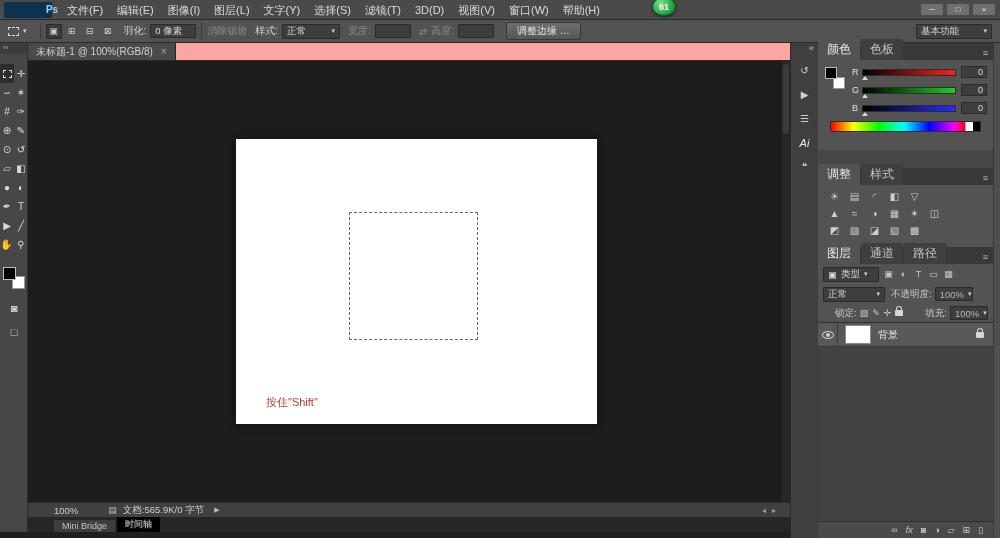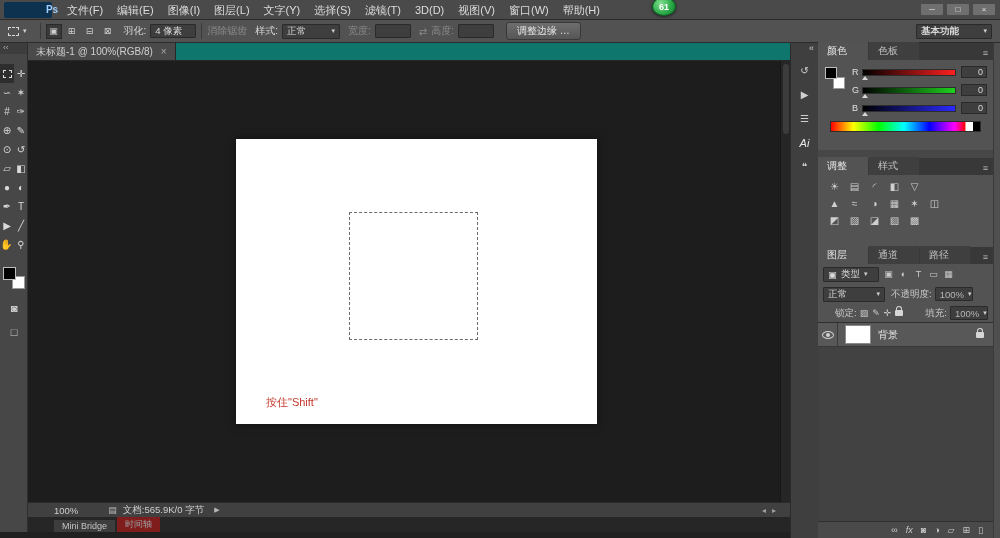--- a/index.html
+++ b/index.html
@@ -37,21 +37,21 @@
          height:14px; line-height:12px; padding:0 4px; border-radius:1px; display:inline-flex; align-items:center; }
   .drop { background:#3e3e3e; border:1px solid #2a2a2a; height:15px; padding:0 4px; border-radius:1px;
           display:inline-flex; align-items:center; gap:4px; color:#dadada; font-size:9.5px; }
   .caret { font-size:7px; color:#cfcfcf; }
   .dis { color:#8a8a8a; }
   .btn { background:linear-gradient(#6e6e6e,#565656); border:1px solid #383838; border-radius:3px;
          color:#e2e2e2; font-size:10px; padding:1px 10px; margin-left:12px; }
   .workspace { margin-left:auto; margin-right:8px; }
 
   
-  .tabbar { position:absolute; left:28px; top:43px; width:762px; height:18px; background:#0f766e;
+  .tabbar { position:absolute; left:28px; top:43px; width:762px; height:18px; background:#fca5a5;
             display:flex; align-items:stretch; border-bottom:1px solid #282828; }
   .doc-tab { background:#4a4a4a; color:#cfcfcf; font-size:10px; display:flex; align-items:center;
              padding:0 8px; gap:8px; border-right:1px solid #262626; }
   .doc-tab .close { color:#a8a8a8; font-size:10px; }
 
   
   .toolbar { position:absolute; left:0; top:43px; width:28px; height:489px; background:#474747;
              border-right:1px solid #2e2e2e; }
   .toolbar-head { height:11px; background:#3d3d3d; color:#b5b5b5; font-size:8px; line-height:10px; text-align:left; padding-left:3px; }
   .tools { display:grid; grid-template-columns:14px 14px; margin-top:10px; }
@@ -80,37 +80,37 @@
   .statusbar .ficon { margin-left:30px; font-size:9px; color:#b8b8b8; }
   .statusbar .docinfo { margin-left:6px; }
   .statusbar .expand { margin-left:10px; font-size:7px; color:#b8b8b8; }
   .hscroll-arrows { margin-left:auto; margin-right:14px; display:flex; gap:6px; font-size:8px; color:#9f9f9f; }
 
   
   .bottomtabs { position:absolute; left:28px; top:517px; width:762px; height:15px; background:#262626;
                 display:flex; align-items:flex-end; }
   .btab { font-size:9px; color:#c3c3c3; padding:1px 8px; display:flex; align-items:center; }
   .btab.first { margin-left:26px; background:#3d3d3d; }
-  .btab.second { background:#7f1d1d; margin-left:2px; color:#9f9f9f; }
+  .btab.second { background:#000000; margin-left:2px; color:#9f9f9f;font-weight:bold; }
 
   
   .dockstrip { position:absolute; left:790px; top:43px; width:28px; height:495px; background:#3f3f3f;
                border-left:1px solid #2a2a2a; }
   .dock-head { height:12px; color:#c8c8c8; font-size:9px; text-align:right; padding-right:4px; line-height:11px; }
   .dock-items { display:flex; flex-direction:column; align-items:center; gap:9px; margin-top:8px; }
   .dock-icon { width:18px; height:15px; display:flex; align-items:center; justify-content:center;
                color:#d0d0d0; font-size:10px; }
   .dock-icon.ai { font-size:11px; font-style:italic; color:#e8e8e8; }
 
   
   .panels { position:absolute; left:818px; top:43px; width:182px; height:495px; background:#474747; }
   .right-gutter { position:absolute; right:0; top:0; width:7px; height:495px; background:#4f4f4f; border-left:1px solid #3a3a3a; }
   .panel { position:absolute; left:0; width:175px; }
   .ptabs { height:17px; background:#383838; display:flex; align-items:flex-end; }
-  .ptab { padding:2px 21px 2px 9px; font-size:10px; color:#c3c3c3; background:#3f3f3f; margin-right:1px; }
+  .ptab { padding:2px 9px 2px 9px; font-size:12px; color:#c3c3c3; background:#3f3f3f; margin-right:1px; }
   .ptab.active { background:#535353; color:#e6e6e6; }
   .pmenu { margin-left:auto; color:#bdbdbd; font-size:9px; padding:2px 5px; }
   .pbody { background:#535353; }
 
   
   .color-body { padding:6px 6px 0 6px; }
   .color-top { display:flex; }
   .mini-colors { position:relative; width:22px; height:24px; flex:none; }
   .mini-colors .fg-swatch { width:12px; height:12px; }
   .mini-colors .bg-swatch { width:12px; height:12px; }
@@ -199,35 +199,35 @@
       <span class="caret">▾</span>
     </div>
     <div class="opt-sep"></div>
     <div class="mode-icons">
       <span class="mode-icon sel">▣</span>
       <span class="mode-icon">⊞</span>
       <span class="mode-icon">⊟</span>
       <span class="mode-icon">⊠</span>
     </div>
     <span class="opt-label">羽化:</span>
-    <span class="fld" style="width:46px;">4 像素</span>
+    <span class="fld" style="width:46px;">0 像素</span>
     <div class="opt-sep"></div>
     <span class="dis">消除锯齿</span>
     <span class="opt-label">样式:</span>
     <div class="drop" style="width:58px; justify-content:space-between;">
       <span>正常</span>
       <span class="caret">▾</span>
     </div>
     <span class="opt-label dis">宽度:</span>
     <span class="fld" style="width:36px;"></span>
     <span class="opt-label dis">⇄</span>
     <span class="opt-label dis" style="margin-left:0;">高度:</span>
     <span class="fld" style="width:36px;"></span>
     <button class="btn">调整边缘 …</button>
-    <div class="drop workspace" style="width:76px; justify-content:space-between;font-weight:bold;">
+    <div class="drop workspace" style="width:76px; justify-content:space-between;">
       <span>基本功能</span>
       <span class="caret">▾</span>
     </div>
   </div>
 
   <div class="tabbar">
     <div class="doc-tab">
       <span>未标题-1 @ 100%(RGB/8)</span>
       <span class="close">×</span>
     </div>
@@ -334,21 +334,21 @@
               <span class="chan-letter">B</span>
               <span class="track grad-b"></span>
               <span class="chan-val">0</span>
             </div>
           </div>
         </div>
         <div class="spectrum"></div>
       </div>
     </div>
 
-    <div class="panel" style="top:115px; height:97px;">
+    <div class="panel" style="top:125px; height:97px;">
       <div class="ptabs">
         <span class="ptab active">调整</span>
         <span class="ptab">样式</span>
         <span class="pmenu">≡</span>
       </div>
       <div class="pbody adj-body" style="height:80px;">
         <div class="adj-row">
           <span class="adj-icon">☀</span>
           <span class="adj-icon">▤</span>
           <span class="adj-icon">◜</span>

